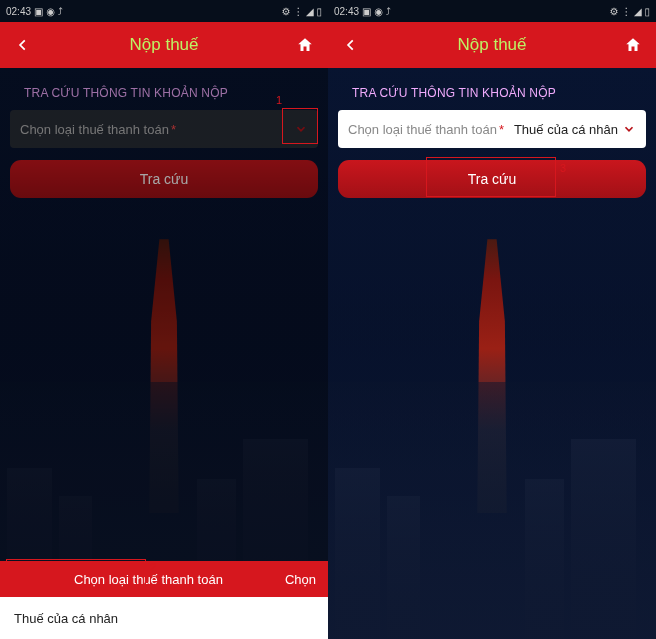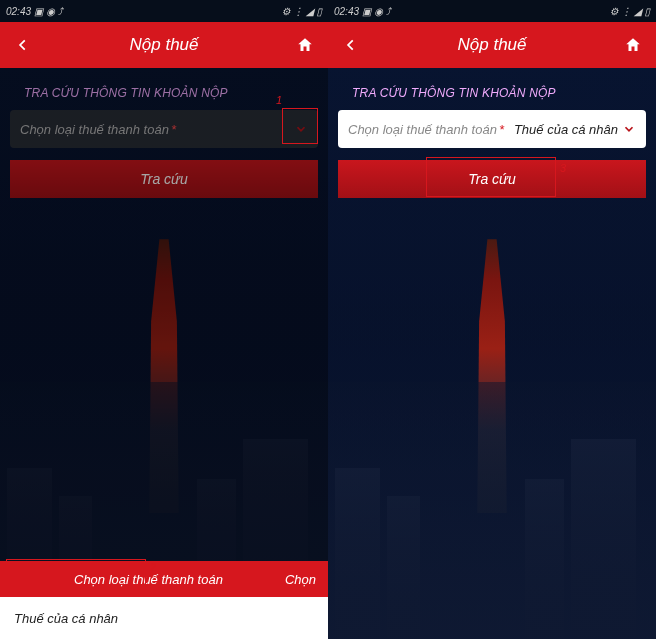--- a/index.html
+++ b/index.html
@@ -10,41 +10,40 @@
     height: 639px;
     display: flex;
     overflow: hidden;
   }
   .phone {
     width: 367px;
     height: 639px;
     position: relative;
     overflow: hidden;
     background: #0a1528;
-    font-style: italic;
   }
   .status-bar {
     height: 22px;
     background: rgba(0,0,0,0.3);
     display: flex;
     justify-content: space-between;
     align-items: center;
     padding: 0 6px;
     font-size: 10px;
     color: #ccc;
   }
   .status-left, .status-right { display: flex; gap: 3px; align-items: center; }
   .header {
     height: 46px;
     background: #d6171e;
     display: flex;
     align-items: center;
     justify-content: space-between;
     padding: 0 12px;
-    color: #ffffff;
+    color: #bef264;
   }
   .header-title { font-size: 17px; font-weight: 500; flex: 1; text-align: center; }
   .back-icon, .home-icon { width: 22px; height: 22px; display: flex; align-items: center; justify-content: center; }
   .content {
     position: relative;
     height: calc(100% - 68px);
   }
   .bg-image {
     position: absolute;
     inset: 0;
@@ -106,21 +105,21 @@
     right: 10px;
     top: 50%;
     transform: translateY(-50%);
   }
   .chevron svg { display:block; }
   .search-btn {
     margin-top: 12px;
     background: #b8131a;
     background: linear-gradient(180deg,#c9161d,#a21016);
     color: #fff;
-    border-radius: 0;
+    border-radius: 11px;
     height: 38px;
     display: flex;
     align-items: center;
     justify-content: center;
     font-size: 14px;
     font-weight: 500;
   }
   
   .hl {
     position: absolute;

